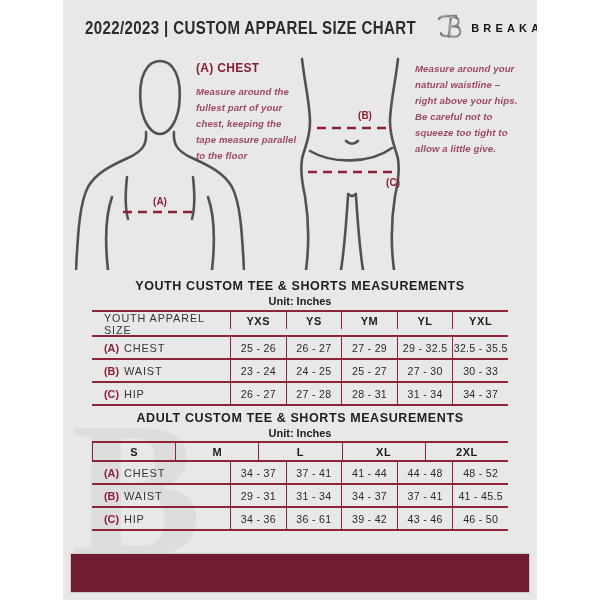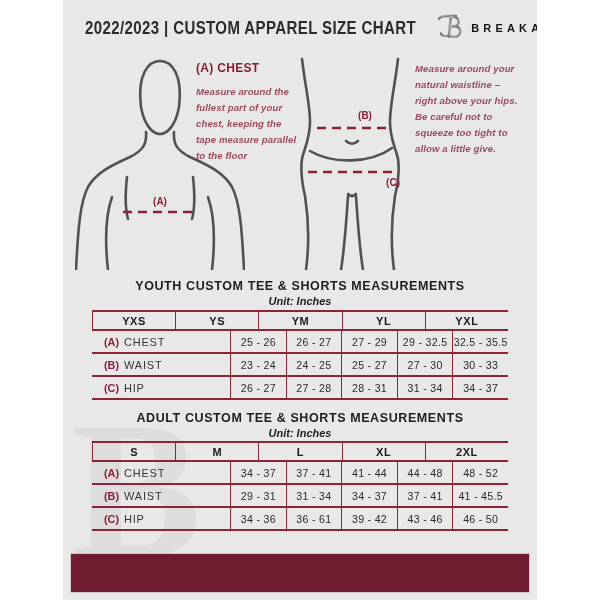--- a/index.html
+++ b/index.html
@@ -26,21 +26,21 @@
   .fig-label { font-size:10px; font-weight:bold; fill:#8c2136; font-family:"Liberation Sans", sans-serif; }
 
   .instr { position:absolute; z-index:1; }
   .instr-h { font-size:12px; font-weight:bold; color:#851f35; letter-spacing:0.3px; margin-bottom:9px; }
   .instr-b { font-size:9.6px; font-style:italic; font-weight:600; color:#9c4a5e;
              line-height:16px; white-space:pre-line; letter-spacing:0.1px; }
 
   
   .sec { position:absolute; left:0; width:100%; text-align:center; z-index:1; }
   .sec-title { font-size:12.5px; font-weight:bold; color:#1d1d1d; letter-spacing:0.6px; }
-  .sec-unit { font-size:11px; font-weight:600; font-style:italic; color:#1d1d1d; margin-top:2px; }
+  .sec-unit { font-size:11px; font-weight:600; color:#1d1d1d; margin-top:2px; }
 
   
   .mtable { position:absolute; left:29px; width:416px; z-index:1; }
   .trow { display:flex; border-top:2px solid #8d2438; }
   .mtable { border-bottom:2px solid #8d2438; }
   .cell-label { width:138px; display:flex; align-items:center; padding-left:12px;
                 font-size:10.8px; color:#343434; letter-spacing:0.9px; }
   .cell { flex:1; display:flex; align-items:center; justify-content:center;
           border-left:1.5px solid #8d2438; font-size:10.6px; color:#2a2a2a; letter-spacing:0.3px; }
   .thead .cell-label { height:23px; }
@@ -137,20 +137,21 @@
     </div>
 
 
     <div class="sec" style="top:279px;">
       <div class="sec-title">YOUTH CUSTOM TEE &amp; SHORTS MEASUREMENTS</div>
       <div class="sec-unit">Unit: Inches</div>
     </div>
 
     <div class="mtable" style="top:310px;">
       <div class="trow thead">
+        <div class="cell-label">YOUTH APPAREL SIZE</div>
         <div class="cell">YXS</div>
         <div class="cell">YS</div>
         <div class="cell">YM</div>
         <div class="cell">YL</div>
         <div class="cell">YXL</div>
       </div>
       <div class="trow tdata">
         <div class="cell-label">
           <span class="rowkey">(A)</span>
             <span class="rowlabel">CHEST</span>

